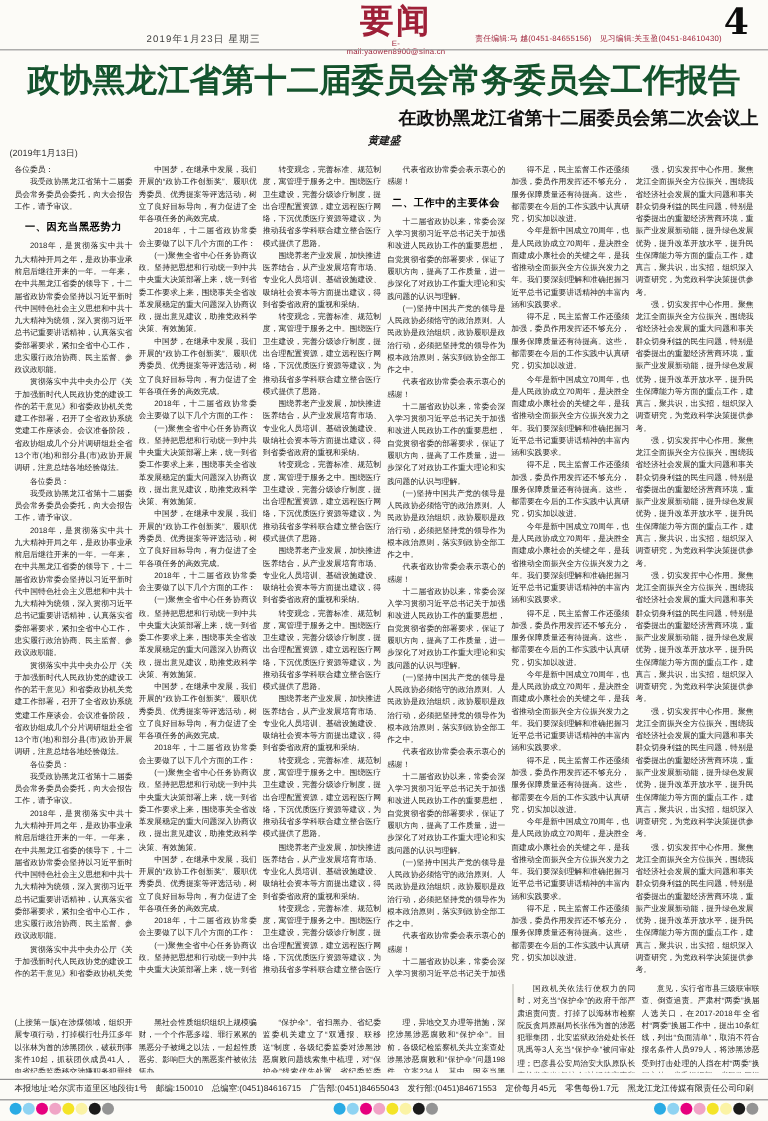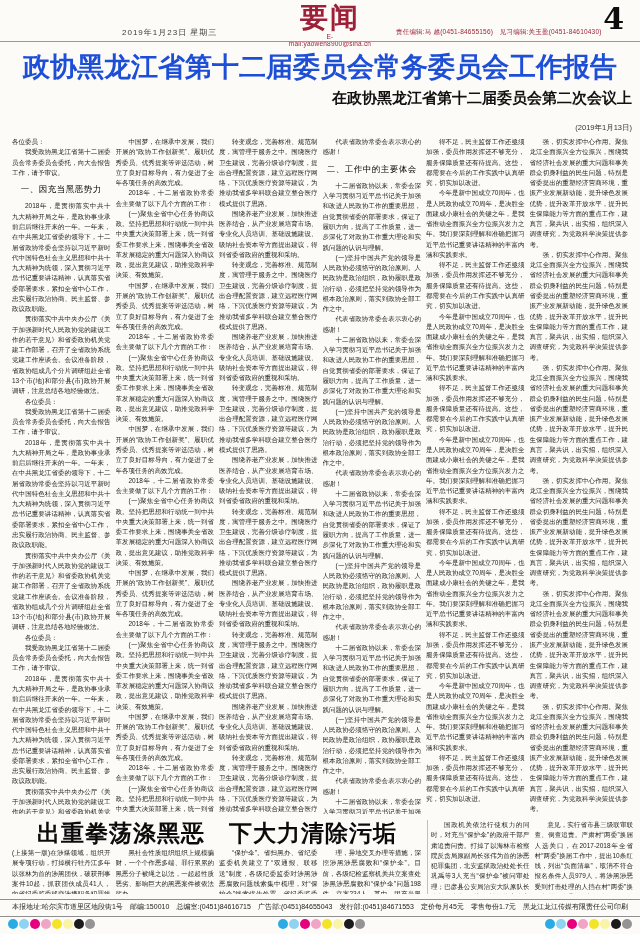--- a/index.html
+++ b/index.html
@@ -11,30 +11,30 @@
   .masthead-name { position:absolute; left:14px; top:8px; font-size:20px; font-weight:bold; font-style:italic; letter-spacing:3px; font-family:"DejaVu Serif","Liberation Serif",serif; }
   .date-line { position:absolute; left:122px; top:27px; font-size:8px; color:#3a3a3a; letter-spacing:1px; }
   .section-block { position:absolute; left:288px; top:3px; width:84px; text-align:center; }
   .section-title { font-size:28px; font-weight:900; letter-spacing:2px; line-height:1.05; font-family:"DejaVu Serif","Liberation Serif",serif; }
   .section-email { font-size:6.5px; margin-top:1px; letter-spacing:0.2px; }
   .editor-line { position:absolute; left:396px; top:28px; font-size:6.5px; letter-spacing:0.2px; }
   .page-number { position:absolute; right:16px; top:1px; font-size:30px; font-weight:900; font-family:"DejaVu Serif","Liberation Serif",serif; color:#0d0d0d; }
   .header-rule { position:absolute; left:0; top:41px; width:640px; height:1px; background:#9a9a9a; }
 
   
-  .report-headline { position:absolute; left:8px; top:49px; width:624px; text-align:center; font-size:27px; font-weight:900; color:#1d4ed8; letter-spacing:0px; white-space:nowrap; font-family:"DejaVu Sans","Liberation Sans",sans-serif; }
+  .report-headline { position:absolute; left:8px; top:49px; width:624px; text-align:center; font-size:27px; font-weight:900; color:#14532d; letter-spacing:0px; white-space:nowrap; font-family:"DejaVu Sans","Liberation Sans",sans-serif; }
   .report-subheadline { position:absolute; left:8px; top:89px; width:624px; text-align:right; font-size:15px; font-weight:800; color:#111; }
   .report-author { position:absolute; left:8px; top:111px; width:624px; text-align:center; font-size:9px; font-weight:700; font-style:italic; color:#222; }
-  .report-dateline { position:absolute; left:8px; top:123px; width:624px; text-align:right; font-size:7.5px; color:#333; }
+  .report-dateline { position:absolute; left:8px; top:123px; width:624px; text-align:left; font-size:7.5px; color:#333; }
 
   
   .col { position:absolute; overflow:hidden; font-size:6.5px; line-height:1.58; text-align:justify; color:#222; }
   .col p { text-indent:2em; margin:0; word-break:break-all; }
   .col .lead { text-indent:0; }
-  .col .col-heading { text-indent:0; text-align:center; font-weight:400; font-size:8.5px; color:#000; margin:5px 0 5px 0; letter-spacing:0.5px; }
+  .col .col-heading { text-indent:0; text-align:center; font-weight:700; font-size:8.5px; color:#000; margin:5px 0 5px 0; letter-spacing:0.5px; }
 
   
   .bottom-headline { position:absolute; left:12px; top:818px; width:410px; text-align:center; font-size:23px; font-weight:900; color:#0b0b0b; letter-spacing:1px; white-space:nowrap; }
   .divider-v { position:absolute; left:427px; top:820px; width:1px; height:74px; background:#c2c0ba; }
 
   
   .footer-rule { position:absolute; left:0; width:640px; height:1px; background:#8f8f8f; }
   .footer-items { position:absolute; left:12px; top:902px; width:616px; display:flex; justify-content:space-between; font-size:7px; color:#222; white-space:nowrap; }
   .dots-group { position:absolute; top:919px; display:flex; gap:1px; }
   .dot { width:10px; height:10px; border-radius:50%; }
@@ -48,20 +48,21 @@
   <div class="section-block">
     <div class="section-title" style="color: rgb(158, 32, 56);">要闻</div>
     <div class="section-email" style="color: rgb(158, 32, 56);">E-mail:yaowen8900@sina.cn</div>
   </div>
   <div class="editor-line" style="color: rgb(158, 32, 56);">责任编辑:马 越(0451-84655156)　见习编辑:关玉盈(0451-84610430)</div>
   <div class="page-number">4</div>
   <div class="header-rule"></div>
 
   <div class="report-headline">政协黑龙江省第十二届委员会常务委员会工作报告</div>
   <div class="report-subheadline">在政协黑龙江省第十二届委员会第二次会议上</div>
+  <div class="report-author">黄建盛</div>
   <div class="report-dateline">(2019年1月13日)</div>
 
   <div id="report-columns">
       <div class="col" style="left: 12px; top: 137px; width: 98.5px; height: 677px;">
         <p class="lead">各位委员：</p>
         <p>我受政协黑龙江省第十二届委员会常务委员会委托，向大会报告工作，请予审议。</p>
         <div class="col-heading">一、因充当黑恶势力</div>
         <p>2018年，是贯彻落实中共十九大精神开局之年，是政协事业承前启后继往开来的一年。一年来，在中共黑龙江省委的领导下，十二届省政协常委会坚持以习近平新时代中国特色社会主义思想和中共十九大精神为统领，深入贯彻习近平总书记重要讲话精神，认真落实省委部署要求，紧扣全省中心工作，忠实履行政治协商、民主监督、参政议政职能。</p>
         <p>贯彻落实中共中央办公厅《关于加强新时代人民政协党的建设工作的若干意见》和省委政协机关党建工作部署，召开了全省政协系统党建工作座谈会。会议准备阶段，省政协组成几个分片调研组赴全省13个市(地)和部分县(市)政协开展调研，注意总结各地经验做法。</p>
         <p>各位委员：</p>
@@ -136,21 +137,20 @@
       <div class="col" style="left: 529.5px; top: 137px; width: 98.5px; height: 677px;">
         <p>强，切实发挥中心作用。聚焦龙江全面振兴全方位振兴，围绕我省经济社会发展的重大问题和事关群众切身利益的民生问题，特别是省委提出的重塑经济营商环境，重振产业发展新动能，提升绿色发展优势，提升改革开放水平，提升民生保障能力等方面的重点工作，建真言，聚共识，出实招，组织深入调查研究，为党政科学决策提供参考。</p>
         <p>强，切实发挥中心作用。聚焦龙江全面振兴全方位振兴，围绕我省经济社会发展的重大问题和事关群众切身利益的民生问题，特别是省委提出的重塑经济营商环境，重振产业发展新动能，提升绿色发展优势，提升改革开放水平，提升民生保障能力等方面的重点工作，建真言，聚共识，出实招，组织深入调查研究，为党政科学决策提供参考。</p>
         <p>强，切实发挥中心作用。聚焦龙江全面振兴全方位振兴，围绕我省经济社会发展的重大问题和事关群众切身利益的民生问题，特别是省委提出的重塑经济营商环境，重振产业发展新动能，提升绿色发展优势，提升改革开放水平，提升民生保障能力等方面的重点工作，建真言，聚共识，出实招，组织深入调查研究，为党政科学决策提供参考。</p>
         <p>强，切实发挥中心作用。聚焦龙江全面振兴全方位振兴，围绕我省经济社会发展的重大问题和事关群众切身利益的民生问题，特别是省委提出的重塑经济营商环境，重振产业发展新动能，提升绿色发展优势，提升改革开放水平，提升民生保障能力等方面的重点工作，建真言，聚共识，出实招，组织深入调查研究，为党政科学决策提供参考。</p>
         <p>强，切实发挥中心作用。聚焦龙江全面振兴全方位振兴，围绕我省经济社会发展的重大问题和事关群众切身利益的民生问题，特别是省委提出的重塑经济营商环境，重振产业发展新动能，提升绿色发展优势，提升改革开放水平，提升民生保障能力等方面的重点工作，建真言，聚共识，出实招，组织深入调查研究，为党政科学决策提供参考。</p>
         <p>强，切实发挥中心作用。聚焦龙江全面振兴全方位振兴，围绕我省经济社会发展的重大问题和事关群众切身利益的民生问题，特别是省委提出的重塑经济营商环境，重振产业发展新动能，提升绿色发展优势，提升改革开放水平，提升民生保障能力等方面的重点工作，建真言，聚共识，出实招，组织深入调查研究，为党政科学决策提供参考。</p>
       </div>
     </div>
 
-  <div class="bottom-headline">出重拳荡涤黑恶　下大力清除污垢</div>
   <div id="bottom-columns">
       <div class="col" style="left: 12px; top: 848px; width: 98.5px; height: 46px;">
         <p class="lead">(上接第一版)在涉煤领域，组织开展专项行动，打掉横行牡丹江多年以张林为首的涉黑团伙，破获刑事案件10起，抓获团伙成员41人，向省纪委监委移交涉嫌职务犯罪线索5条。</p>
       </div>
       <div class="col" style="left: 115.5px; top: 848px; width: 98.5px; height: 46px;">
         <p>黑社会性质组织组织上规模骗财，一个个作恶多端、罪行累累的黑恶分子被绳之以法，一起起性质恶劣、影响巨大的黑恶案件被依法惩办。</p>
       </div>
       <div class="col" style="left: 219px; top: 848px; width: 98.5px; height: 46px;">
         <p>“保护伞”。省扫黑办、省纪委监委机关建立了“双通报、联移送”制度，各级纪委监委对涉黑涉恶腐败问题线索集中梳理，对“保护伞”线索优先处置。省纪委监委对重点地区、重点领域、重点人员，采取提级办理。</p>
       </div>

